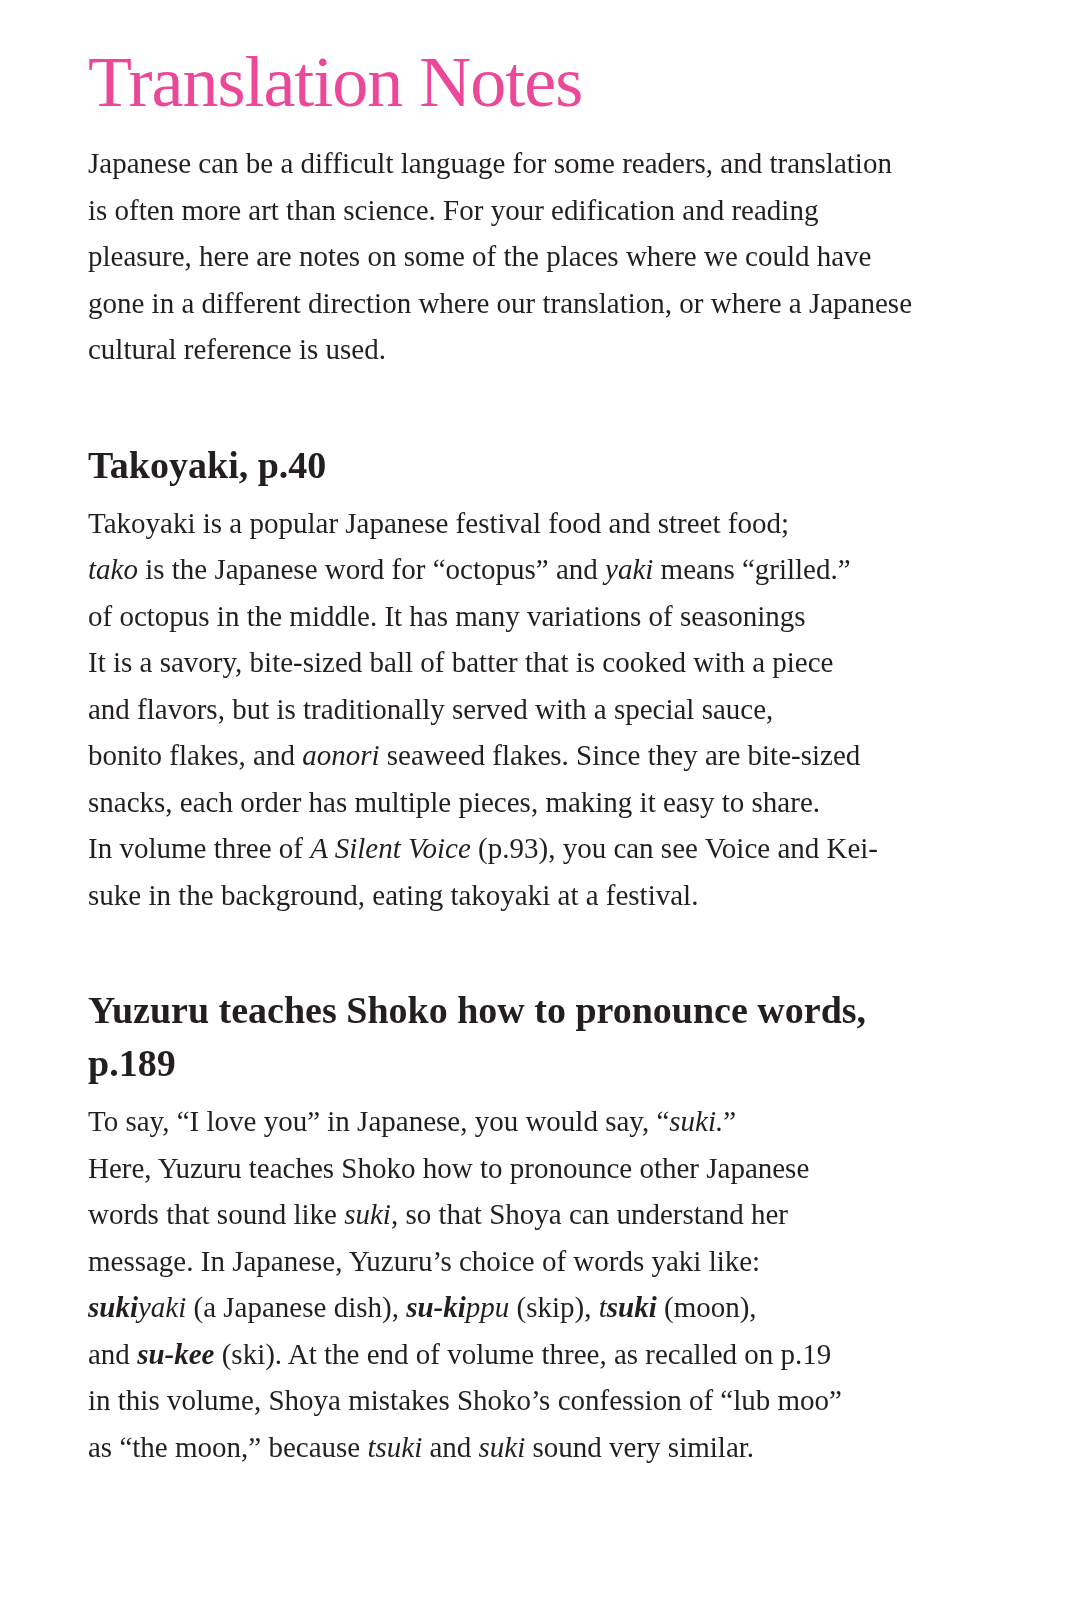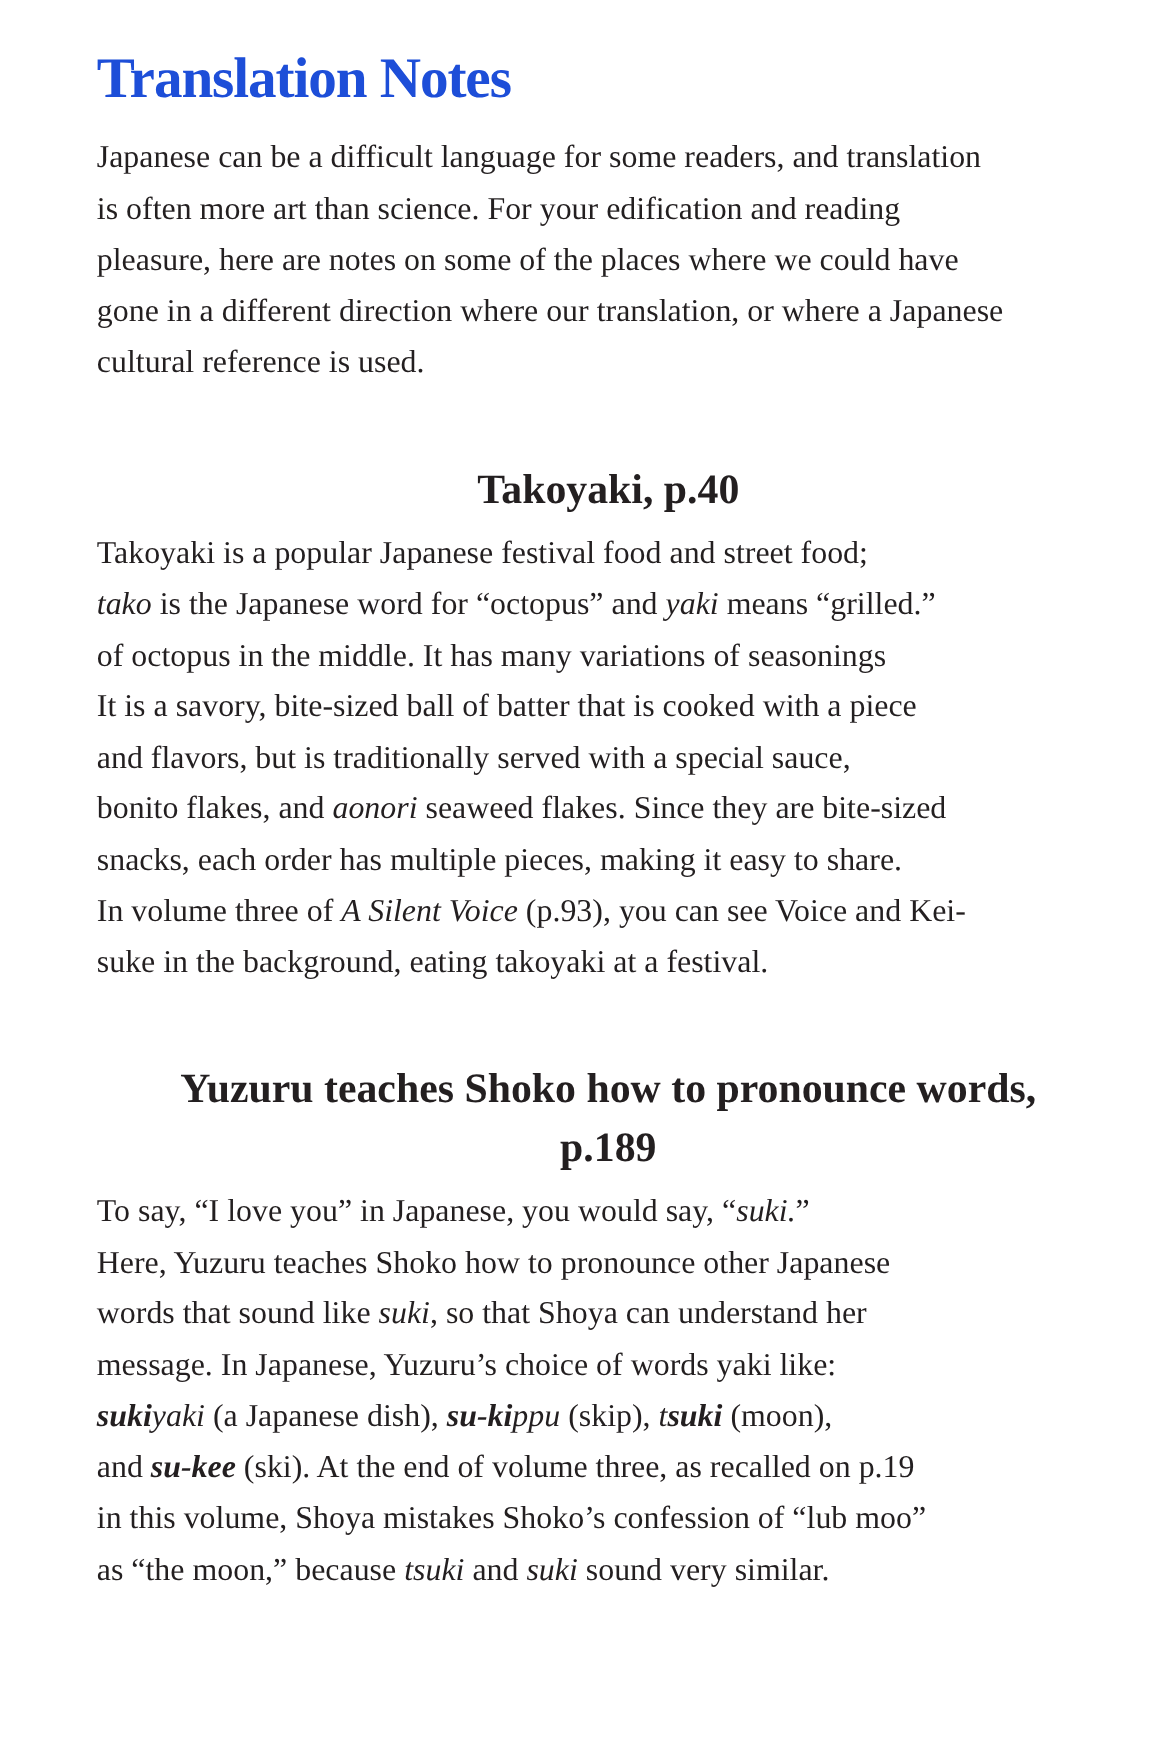--- a/index.html
+++ b/index.html
@@ -16,43 +16,42 @@
     color: #231f20;
     font-family: "Liberation Serif", serif;
   }
   .content {
     position: absolute;
     left: 88px;
     top: 46px;
     width: 930px;
   }
   .title {
-    font-size: 52px;
+    font-size: 72px;
     line-height: 1.0;
-    font-weight: bold;
+    font-weight: normal;
     letter-spacing: -1px;
     margin: 0 0 22px 0;
-    color: #1d4ed8;
+    color: #ec4899;
     white-space: nowrap;
   }
   .para .line {
     font-size: 29px;
     line-height: 46.5px;
     white-space: nowrap;
     letter-spacing: 0px;
   }
   .section {
     margin-top: 66px;
   }
   .section-heading .line {
     font-size: 38px;
     line-height: 53px;
     font-weight: bold;
     white-space: nowrap;
-    text-align: center;
   }
   .section-heading {
     margin-bottom: 8px;
   }
   .line .i  { font-style: italic; }
   .line .bi { font-style: italic; font-weight: bold; }
 </style>
 </head>
 <body>
 

